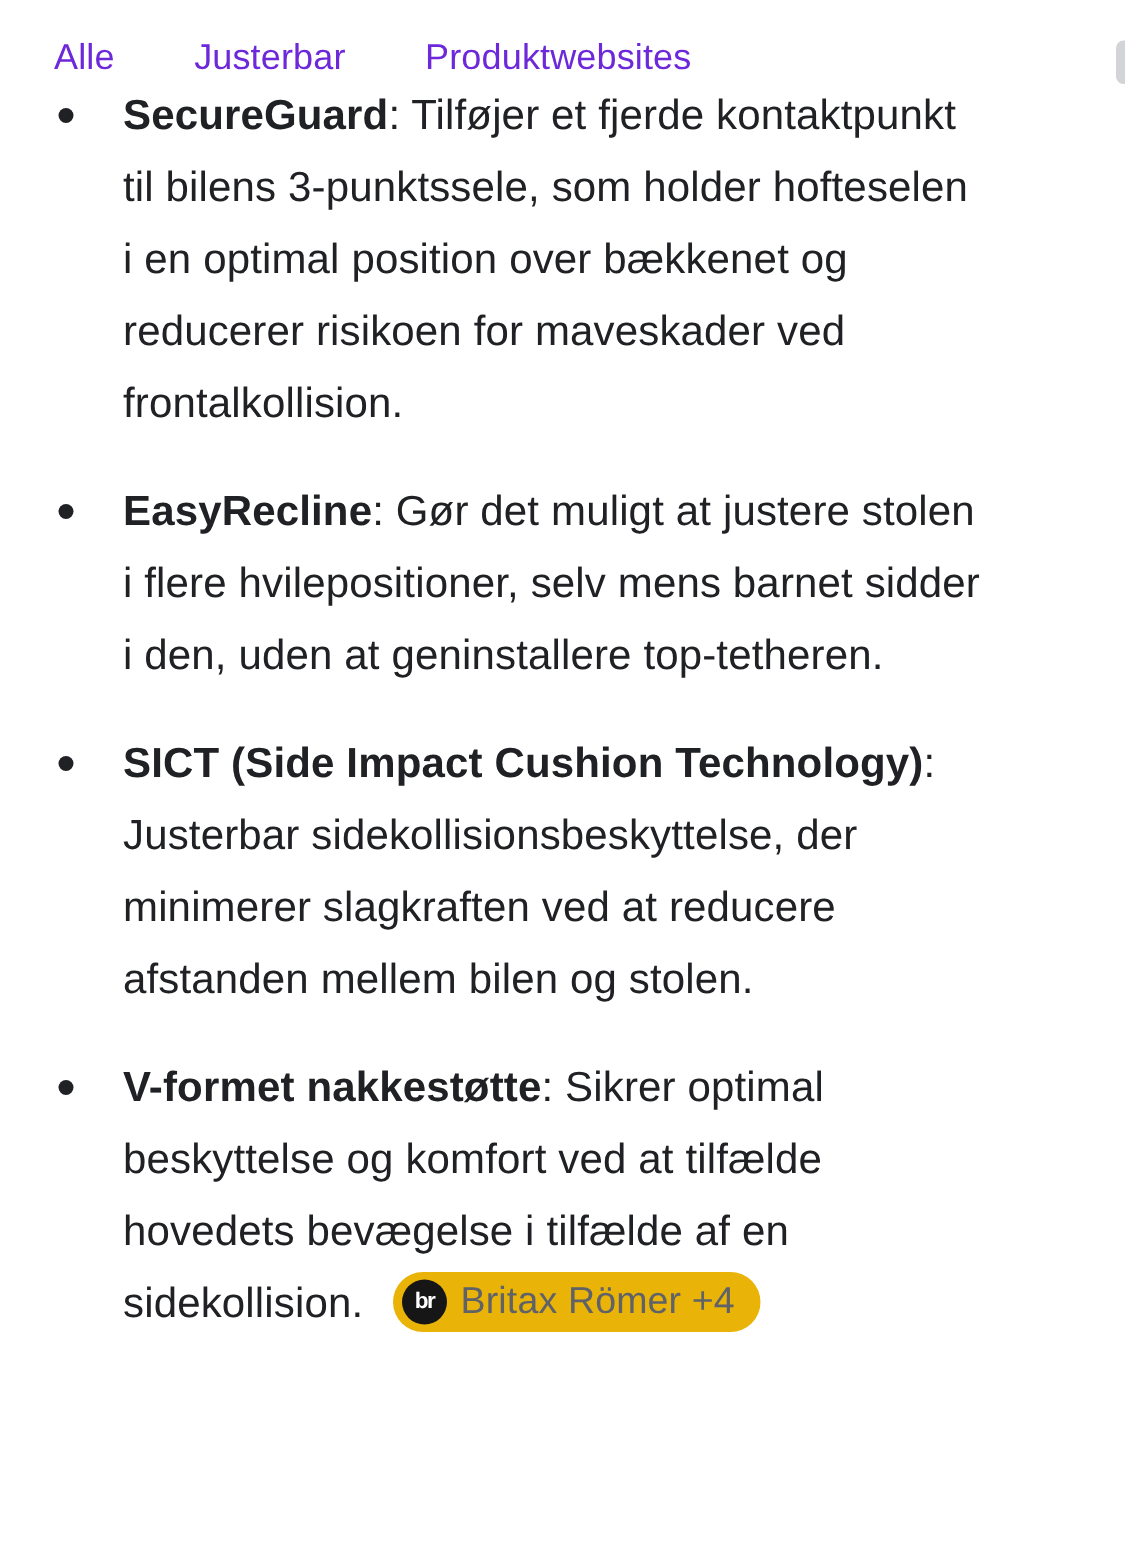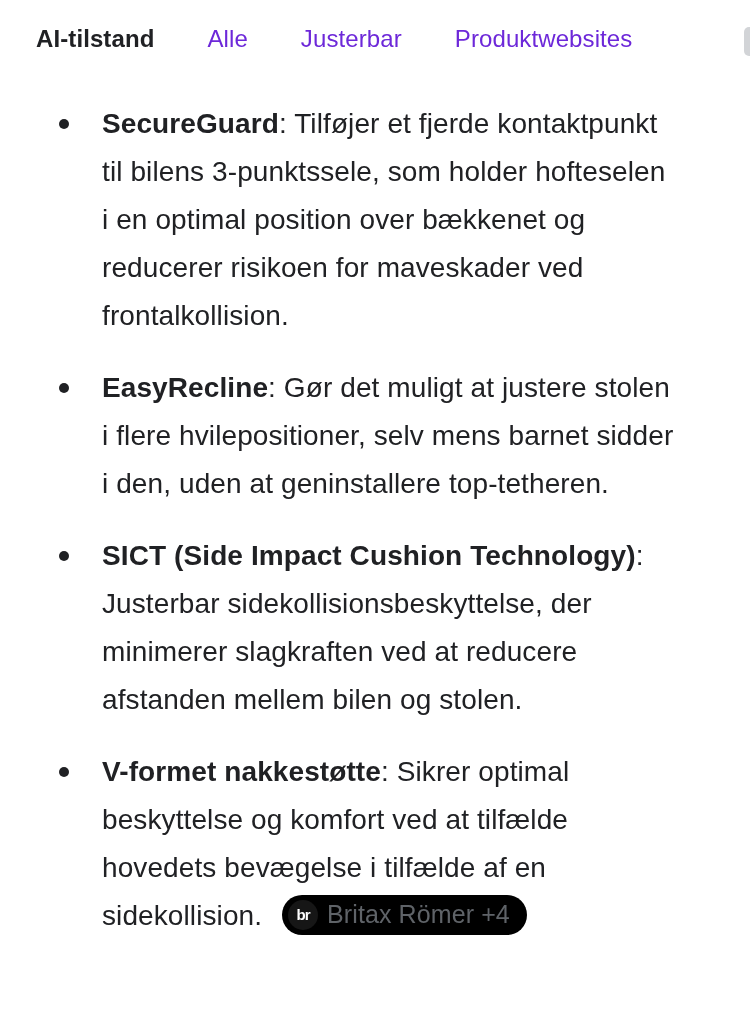--- a/index.html
+++ b/index.html
@@ -37,22 +37,21 @@
     right: -3px;
     top: 27px;
     width: 9px;
     height: 29px;
     background: #d2d4d7;
     border-radius: 5px 0 0 5px;
   }
 
   
   .bullets {
-    margin-top: 47px;
-    padding-left: 56px;
+    padding-left: 36px;
   }
   .bullet-item {
     position: relative;
     padding-left: 46px;
     width: 620px;
     font-size: 28px;
     line-height: 48px;
     margin-bottom: 24px;
     letter-spacing: 0.1px;
   }
@@ -66,21 +65,21 @@
     border-radius: 50%;
     background: #202124;
   }
   .term { font-weight: 700; }
 
   
   .chip {
     display: inline-flex;
     align-items: center;
     gap: 9px;
-    background: #000000;
+    background: #eab308;
     border-radius: 999px;
     padding: 5px 17px 5px 6px;
     margin-left: 12px;
     vertical-align: middle;
     position: relative;
     top: -3px;
     line-height: normal;
     cursor: pointer;
     white-space: nowrap;
   }
@@ -101,21 +100,20 @@
   .chip-label {
     font-size: 25px;
     color: #5f6368;
     letter-spacing: 0.1px;
   }
 </style>
 </head>
 <body>
 
 <nav class="tab-bar" id="tab-bar">
-    <div class="tab active">AI-tilstand</div>
     <div class="tab">Alle</div>
     <div class="tab">Justerbar</div>
     <div class="tab">Produktwebsites</div>
     <div class="clipped-tab"></div>
   </nav>
 
 <div class="bullets" id="bullet-list">
     <div class="bullet-item"><span class="bullet-dot"></span><span class="term">SecureGuard</span><span>: Tilføjer et fjerde kontaktpunkt til bilens 3-punktssele, som holder hofteselen i en optimal position over bækkenet og reducerer risikoen for maveskader ved frontalkollision.</span></div>
     <div class="bullet-item"><span class="bullet-dot"></span><span class="term">EasyRecline</span><span>: Gør det muligt at justere stolen i flere hvilepositioner, selv mens barnet sidder i den, uden at geninstallere top-tetheren.</span></div>
     <div class="bullet-item"><span class="bullet-dot"></span><span class="term">SICT (Side Impact Cushion Technology)</span><span>: Justerbar sidekollisionsbeskyttelse, der minimerer slagkraften ved at reducere afstanden mellem bilen og stolen.</span></div>

